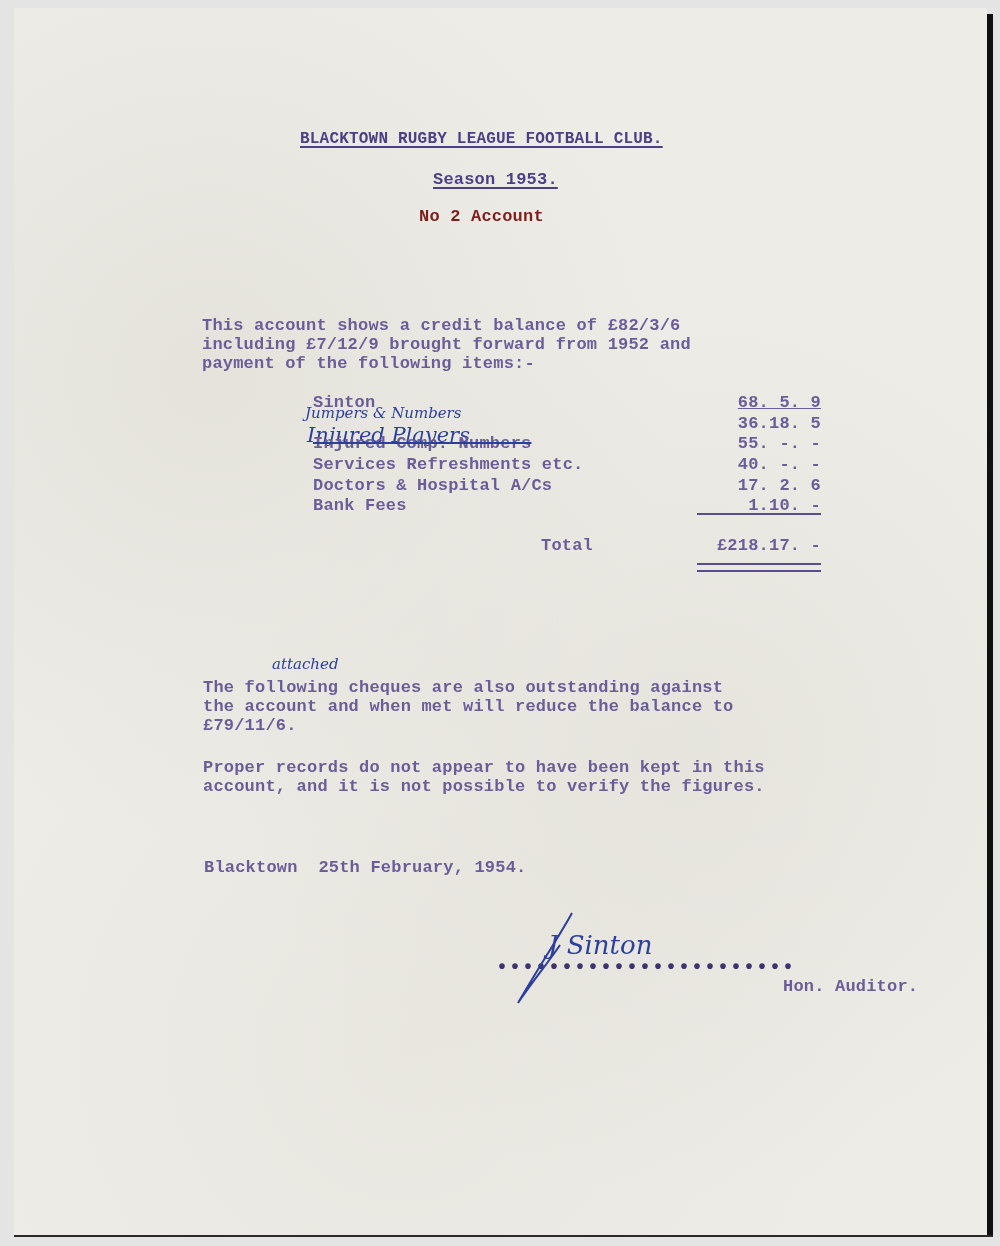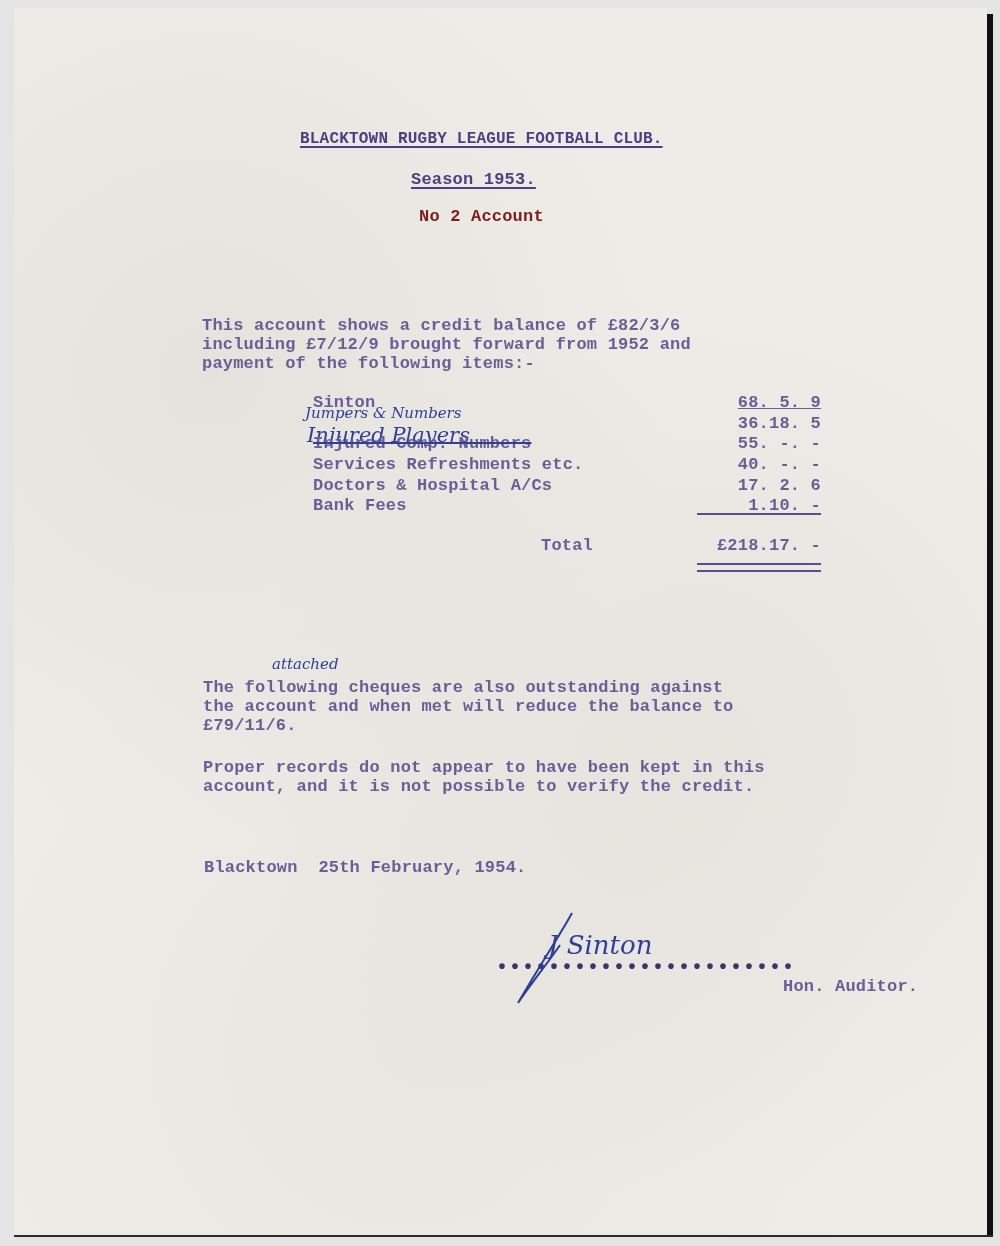--- a/index.html
+++ b/index.html
@@ -35,21 +35,21 @@
     .strike { text-decoration: line-through; text-decoration-color:#2c3f9c; text-decoration-thickness:2px; }
   </style>
 </head>
 <body>
 
 <div class="paper"></div>
 <div class="right-edge"></div>
 <div class="bottom-edge"></div>
 
 <div class="typed heading" style="left:300px;top:130px;font-size:16px;">BLACKTOWN RUGBY LEAGUE FOOTBALL CLUB.</div>
-<div class="typed heading" style="left:411px;top:170px;">Season 1953.</div>
+<div class="typed heading" style="left:433px;top:170px;">Season 1953.</div>
 <div class="typed head-plain" style="left:419px;top:207px;">No 2 Account</div>
 
 <div class="typed para" style="left:202px;top:316px;">This account shows a credit balance of £82/3/6</div>
 <div class="typed para" style="left:202px;top:335px;">including £7/12/9 brought forward from 1952 and</div>
 <div class="typed para" style="left:202px;top:354px;">payment of the following items:-</div>
 
 <div class="typed" style="left:313px;top:393px;">Sinton</div>
 <div class="hand" style="left:305px;top:404px;font-size:15px;">Jumpers &amp; Numbers</div>
 <div class="hand" style="left:307px;top:423px;font-size:21px;">Injured Players</div>
 <div class="typed strike" style="left:313px;top:434px;">Injured Comp. Numbers</div>
@@ -69,21 +69,21 @@
 <div class="typed amt" style="left:696px;top:536px;">£218.17. -</div>
 <div class="rule" style="left:697px;top:563px;width:124px;"></div>
 <div class="rule" style="left:697px;top:570px;width:124px;"></div>
 
 <div class="hand" style="left:272px;top:655px;font-size:15px;">attached</div>
 <div class="typed para" style="left:203px;top:678px;">The following cheques are also outstanding against</div>
 <div class="typed para" style="left:203px;top:697px;">the account and when met will reduce the balance to</div>
 <div class="typed para" style="left:203px;top:716px;">£79/11/6.</div>
 
 <div class="typed para" style="left:203px;top:758px;">Proper records do not appear to have been kept in this</div>
-<div class="typed para" style="left:203px;top:777px;">account, and it is not possible to verify the credit.</div>
+<div class="typed para" style="left:203px;top:777px;">account, and it is not possible to verify the figures.</div>
 
 <div class="typed" style="left:204px;top:858px;">Blacktown  25th February, 1954.</div>
 
 <div class="dots" style="left:496px;top:956px;">•••••••••••••••••••••••</div>
 <div class="hand" style="left:548px;top:930px;font-size:26px;">J Sinton</div>
 <svg style="position:absolute;left:500px;top:905px;" width="140" height="110">
   <path d="M72 8 C60 30, 40 60, 18 98 C30 80, 50 55, 60 40" stroke="#2c3f9c" stroke-width="2" fill="none"></path>
 </svg>
 <div class="typed" style="left:783px;top:977px;">Hon. Auditor.</div>
 

